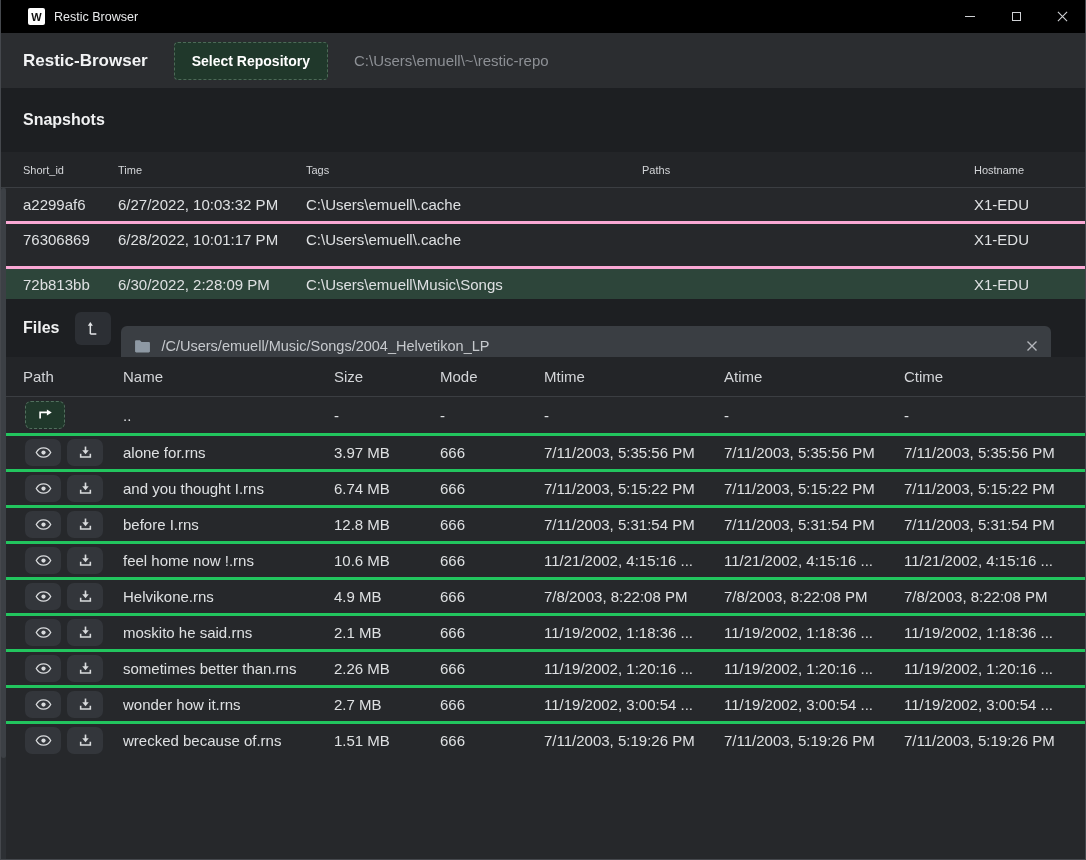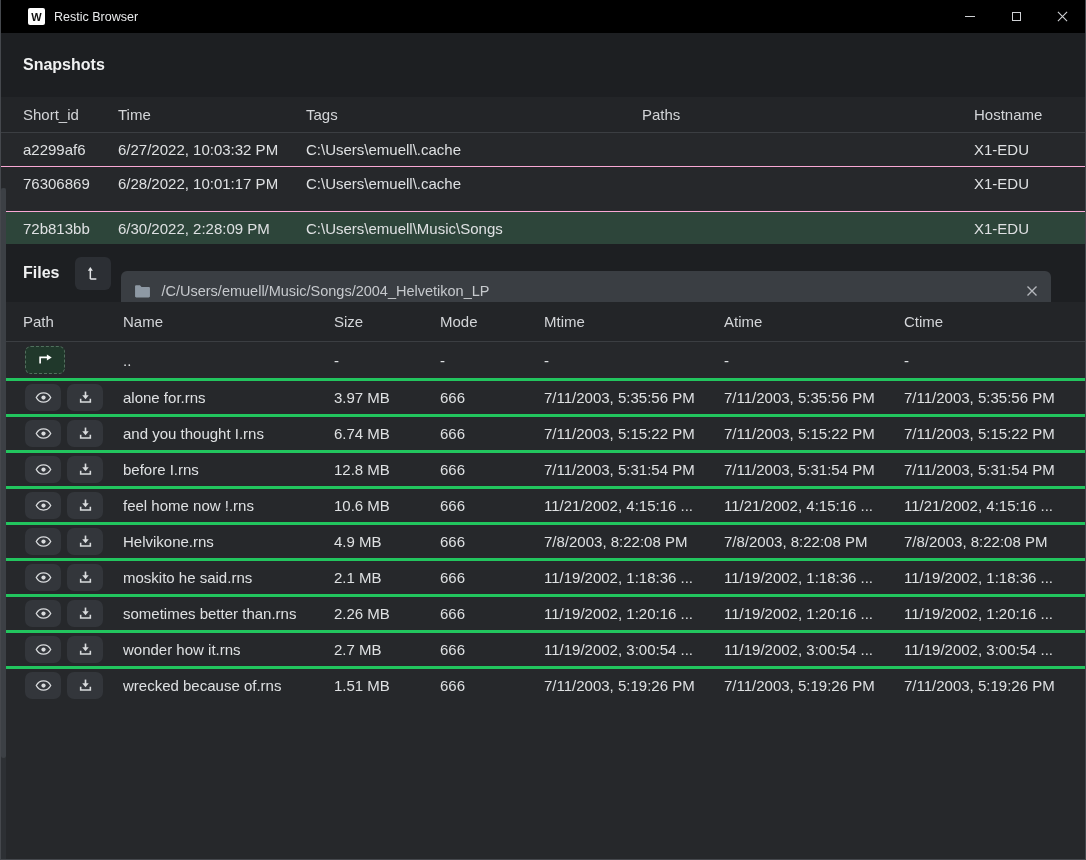--- a/index.html
+++ b/index.html
@@ -27,23 +27,23 @@
                 font-family:"Liberation Sans", sans-serif; }
   .repo-path { margin-left:26px; color:#8d9095; font-size:15px; }
 
   
   .section-head { height:64px; background:#1d1f22; display:flex; align-items:center; padding:8px 22px; flex:0 0 auto; }
   .section-title { font-size:16px; font-weight:bold; color:#f0f1f2; }
 
   
   .grid-snap { display:grid; grid-template-columns:95px 188px 336px 332px 1fr; padding-left:22px; align-items:center; }
   .snap-header { height:36px; background:#232528; border-bottom:1px solid #3b3e42;
-                 color:#d3d5d8; font-size:15px; flex:0 0 auto; }
+                 color:#d3d5d8; font-size:11px; flex:0 0 auto; }
   .snap-row { height:33px; background:#26282b; color:#dee0e2; font-size:15px; }
-  .snap-row + .snap-row { border-top:1px solid #f9a8d4; }
+  .snap-row + .snap-row { border-top:3px solid #f9a8d4; }
   .snap-row.selected { background:#2d453a;margin-top:12px; }
 
   
   .files-bar { height:58px; background:#1d1f22; display:flex; align-items:center;
                padding:0 34px 0 22px; flex:0 0 auto; }
   .files-heading { font-size:16px; font-weight:bold; color:#f0f1f2; margin-right:16px; }
   .uplevel-btn { width:36px; height:33px; background:#2c2f34; border:none; border-radius:6px;
                  display:flex; align-items:center; justify-content:center; margin-right:10px; cursor:pointer; }
   .breadcrumb { flex:1; height:41px; background:#3a3e43; border-radius:6px; display:flex;
                 align-items:center; padding:0 13px;margin-top:36px; }
@@ -88,20 +88,25 @@
           <span class="glyph-max"></span>
         </div>
       <div class="win-btn">
         <svg width="11" height="11" viewBox="0 0 12 12">
             <path d="M1 1l10 10M11 1L1 11" stroke="#cfd1d4" stroke-width="1.2"></path>
           </svg>
       </div>
     </div>
   </div>
 
+  <div class="header">
+    <div class="app-title">Restic-Browser</div>
+    <button class="btn-select">Select Repository</button>
+    <div class="repo-path">C:\Users\emuell\~\restic-repo</div>
+  </div>
 
   <div class="section-head">
     <div class="section-title">Snapshots</div>
   </div>
   <div class="snap-header grid-snap">
     <div class="cell">Short_id</div>
     <div class="cell">Time</div>
     <div class="cell">Tags</div>
     <div class="cell">Paths</div>
     <div class="cell">Hostname</div>

